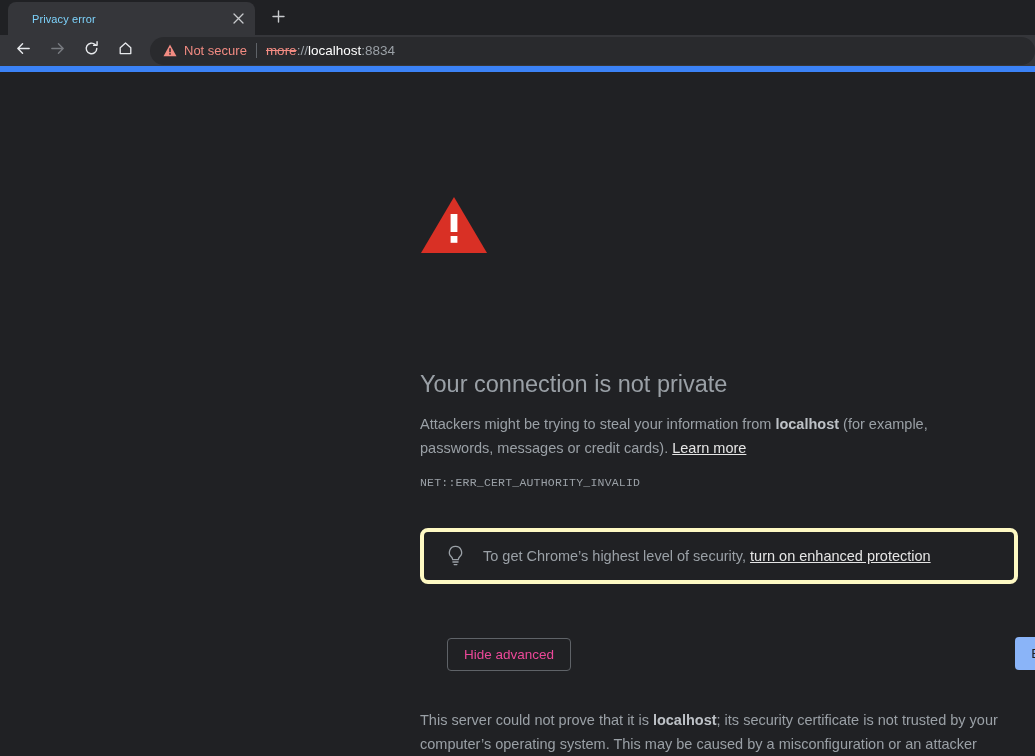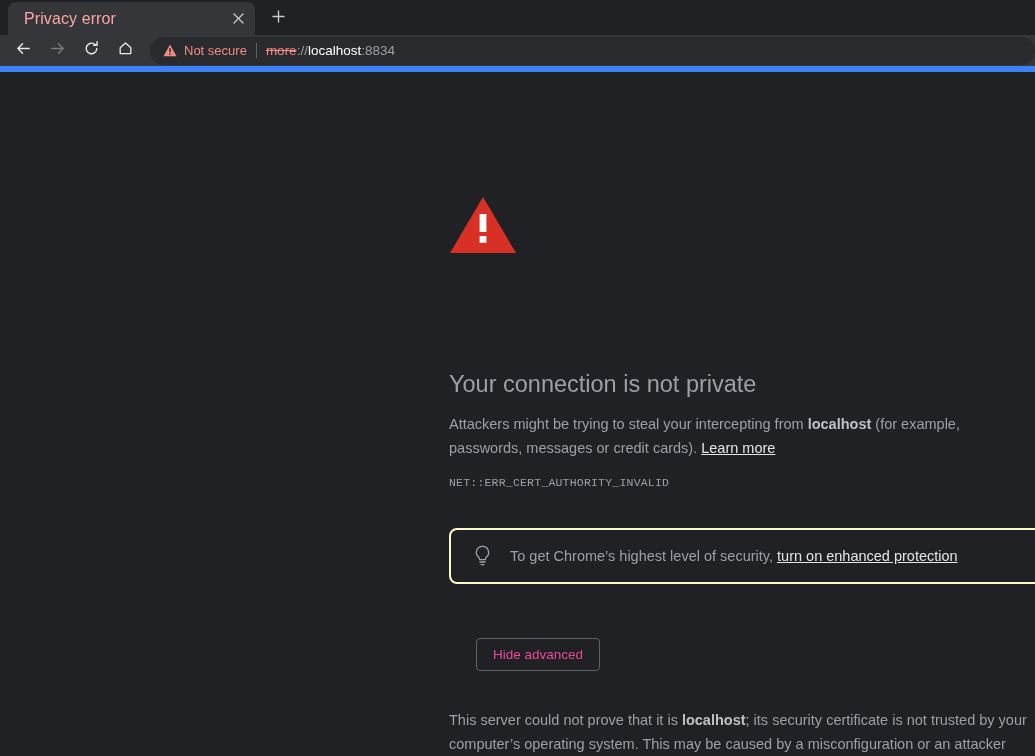--- a/index.html
+++ b/index.html
@@ -39,23 +39,23 @@
     height: 33px;
     background: #35363a;
     border-radius: 8px 8px 0 0;
     display: flex;
     align-items: center;
     margin-left: 8px;
     position: relative;
     box-sizing: border-box;
   }
   .tab-title {
-    color: #fca5a5;
-    font-size: 16px;
-    margin-left: 16px;
+    color: #7dd3fc;
+    font-size: 11px;
+    margin-left: 24px;
     white-space: nowrap;
     overflow: hidden;
     text-overflow: ellipsis;
     flex: 1 1 auto;
     letter-spacing: .1px;
   }
   .tab-close {
     width: 22px;
     height: 22px;
     margin-right: 6px;
@@ -150,21 +150,20 @@
   .url-rest {
     color: #9aa0a6;
   }
 
   
   .page {
     flex: 1 1 auto;
     background: #202124;
     overflow: hidden;
     position: relative;
-    margin-left: 29px;
   }
   .interstitial {
     width: 600px;
     margin: 0;
     position: absolute;
     left: 420px;
     top: 124px;
   }
   .warn-triangle {
     width: 68px;
@@ -209,21 +208,21 @@
     font-family: Liberation Mono, monospace;
   }
 
   
   .callout {
     position: absolute;
     top: 332px;
     left: 0;
     width: 598px;
     height: 56px;
-    border: 2px solid #fef9c3;
+    border: 4px solid #fef9c3;
     border-radius: 8px;
     box-sizing: border-box;
     display: flex;
     align-items: center;
     padding-left: 22px;
   }
   .bulb-icon {
     flex: 0 0 auto;
     margin-right: 18px;
     display: flex;
@@ -370,21 +369,21 @@
     <div class="interstitial">
 
       <svg class="warn-triangle" viewBox="0 0 68 58">
         <path d="M34 1 L67 57 L1 57 Z" fill="#d93025"></path>
         <rect x="30.6" y="18" width="6.8" height="18" fill="#ffffff"></rect>
         <rect x="30.6" y="40" width="6.8" height="6.8" fill="#ffffff"></rect>
       </svg>
 
       <h1 class="headline">Your connection is not private</h1>
 
-      <p class="paragraph"><span>Attackers might be trying to steal your intercepting from </span><b>localhost</b><span> (for example, passwords, messages or credit cards). </span><a class="link" href="#">Learn more</a></p>
+      <p class="paragraph"><span>Attackers might be trying to steal your information from </span><b>localhost</b><span> (for example, passwords, messages or credit cards). </span><a class="link" href="#">Learn more</a></p>
 
       <p class="errcode">NET::ERR_CERT_AUTHORITY_INVALID</p>
 
       <div class="callout">
         <span class="bulb-icon">
           <svg width="19" height="22" viewBox="0 0 19 22" aria-hidden="true">
             <path d="M9.5 1.4 A6 6 0 0 0 5.3 11.8 C6.2 12.7 6.6 13.5 6.7 14.6 L12.3 14.6 C12.4 13.5 12.8 12.7 13.7 11.8 A6 6 0 0 0 9.5 1.4 Z" stroke="#9aa0a6" stroke-width="1.3" fill="none" stroke-linejoin="round"></path>
             <path d="M6.9 17 L12.1 17" stroke="#9aa0a6" stroke-width="1.3" stroke-linecap="round"></path>
             <path d="M8.1 19.6 L10.9 19.6" stroke="#9aa0a6" stroke-width="1.3" stroke-linecap="round"></path>
           </svg>

